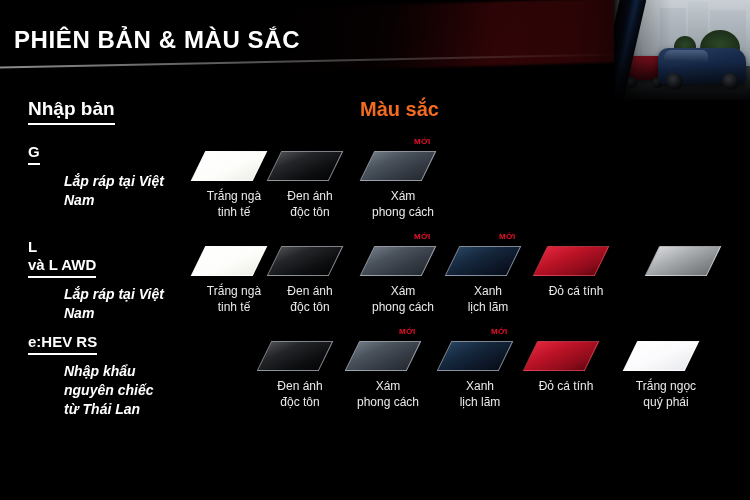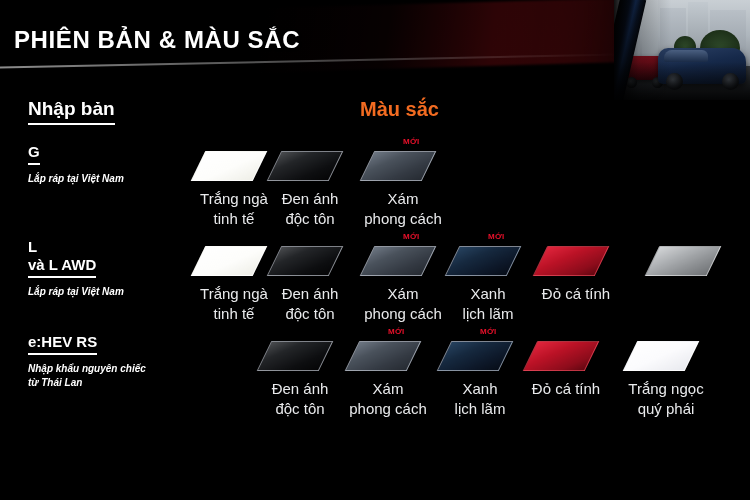--- a/index.html
+++ b/index.html
@@ -173,26 +173,27 @@
     font-size: 15px;
     font-weight: bold;
     color: #ffffff;
     border-bottom: 2px solid #ffffff;
     padding-bottom: 2px;
     line-height: 1.2;
     white-space: pre-line;
   }
   .variant-sub {
     margin-top: 7px;
-    font-size: 10px;
+    font-size: 14px;
     font-style: italic;
     font-weight: bold;
     color: #ffffff;
     line-height: 1.35;
     white-space: pre-line;
+    margin-left: 36px;
   }
 
   
   .swatches { position: absolute; top: 0; left: 0; width: 750px; height: 92px; }
   .swatch-item { position: absolute; top: 0; width: 96px; }
   .chip-wrap { position: relative; height: 44px; }
   .chip {
     position: absolute;
     left: 12px; top: 8px;
     width: 62px; height: 30px;
@@ -203,35 +204,35 @@
   .chip.white  { background: linear-gradient(150deg,#ffffff 0%,#fdfdfb 55%,#efefe8 100%); border-color: rgba(255,255,255,0.25); }
   .chip.pearl  { background: linear-gradient(150deg,#ffffff 0%,#fbfbfd 50%,#e9eaef 100%); border-color: rgba(255,255,255,0.25); }
   .chip.black  { background: linear-gradient(150deg,#4a4c4f 0%,#232528 30%,#0d0e10 72%,#050506 100%); }
   .chip.gray   { background: linear-gradient(150deg,#6d7682 0%,#4a525c 32%,#343a43 70%,#262b32 100%); }
   .chip.blue   { background: linear-gradient(150deg,#26425f 0%,#16293f 35%,#0d1829 72%,#070d18 100%); }
   .chip.red    { background: linear-gradient(150deg,#e0253c 0%,#bb1226 38%,#8d0c1b 78%,#630711 100%); border-color: rgba(220,120,130,0.35); }
   .chip.titan  { background: linear-gradient(150deg,#d3d5d7 0%,#aeb1b4 35%,#8b8e91 70%,#6f7275 100%); border-color: rgba(230,230,230,0.3); }
 
   .badge-new {
     position: absolute;
-    left: 17px; top: -6px;
+    left: 28px; top: -6px;
     font-size: 8px;
     font-weight: bold;
     letter-spacing: 0.3px;
     color: #e8102a;
     text-shadow: 0 0 2px rgba(0,0,0,0.9);
     z-index: 3;
     padding-left: 31px;
   }
   .chip-label {
     position: absolute;
     left: 0; top: 46px;
     width: 96px;
     text-align: center;
-    font-size: 15px;
+    font-size: 12px;
     line-height: 1.32;
     color: #e9eaec;
     white-space: pre-line;
   }
 </style>
 </head>
 <body>
 
 <div id="page">
 

